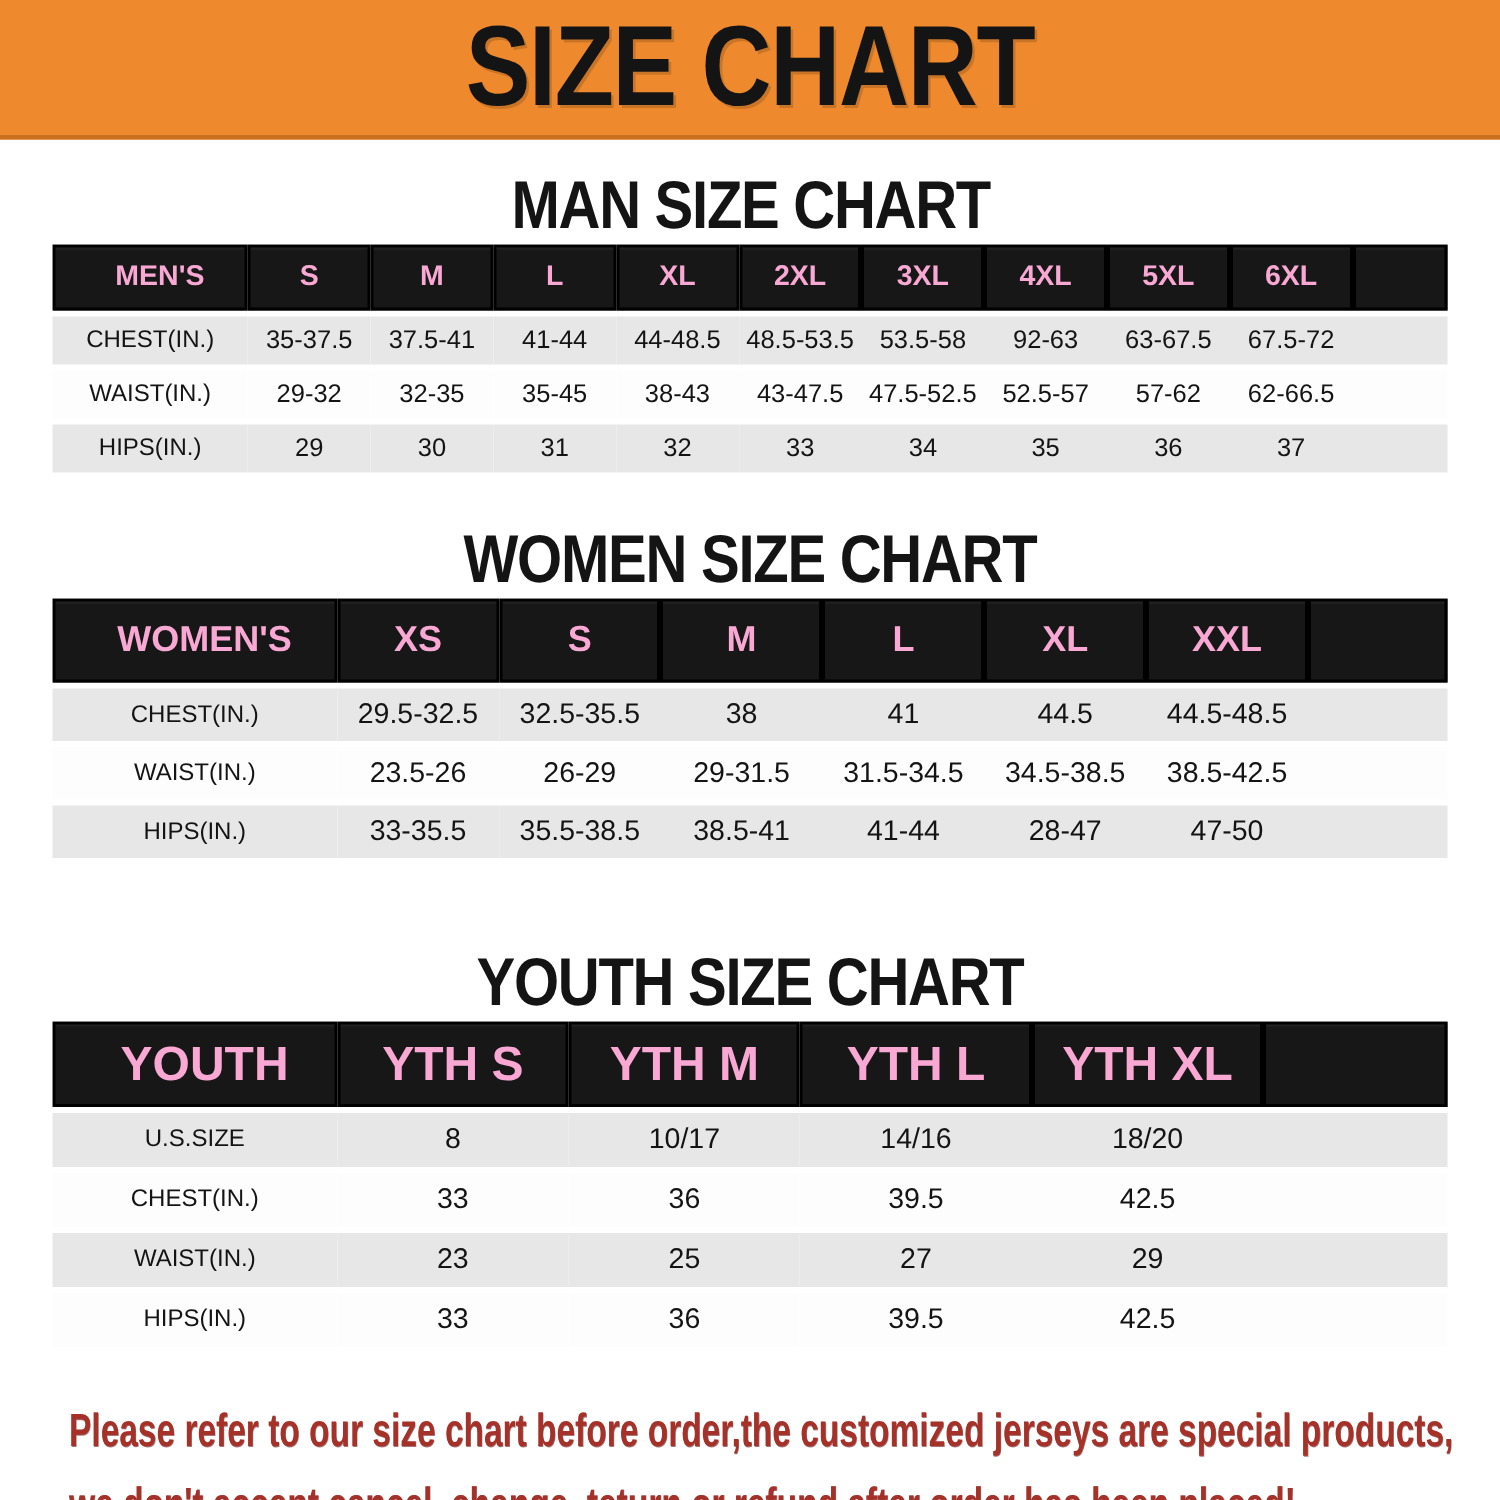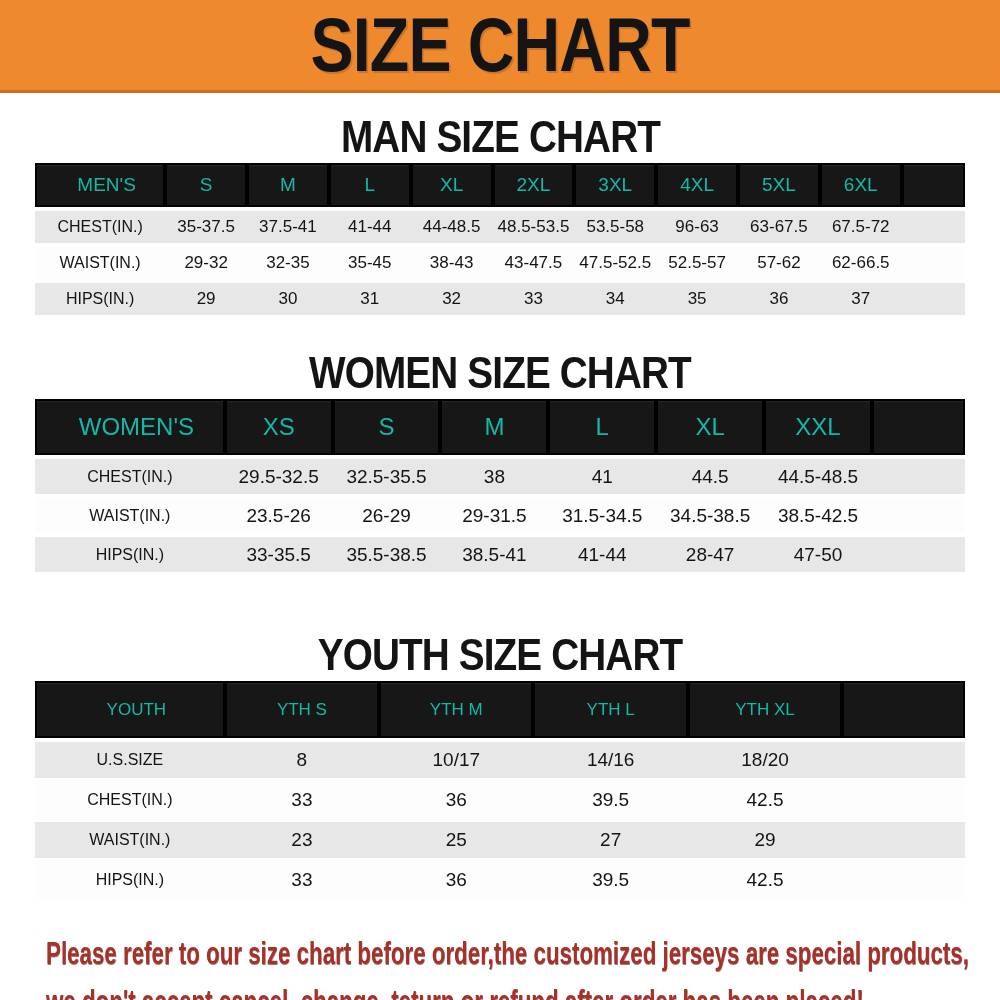--- a/index.html
+++ b/index.html
@@ -28,26 +28,26 @@
   .title-youth{margin-top:56px;}
   
   table.size-table{
     width:930px;margin:0 auto;border-collapse:separate;border-spacing:0 4px;
     table-layout:fixed;
   }
   .tbl-men{margin-top:18px;}
   .tbl-women{margin-top:20px;}
   .tbl-youth{margin-top:18px;}
   tr.head th{
-    background:#171717;color:#14b8a6;font-weight:normal;text-align:center;
+    background:#171717;color:#f9a8d4;font-weight:bold;text-align:center;
     box-shadow:inset 0 0 0 2px #000, inset 0 3px 2px rgba(255,255,255,0.08);
   }
   .tbl-men tr.head th{height:42px;font-size:19px;}
   .tbl-women tr.head th{height:54px;font-size:24px;text-align:center;}
-  .tbl-youth tr.head th{height:55px;font-size:17px;}
+  .tbl-youth tr.head th{height:55px;font-size:32px;}
   th.group-label{text-align:left;padding-left:14px;color:#ffffff;}
   .tbl-men th.group-label{font-size:27px;}
   .tbl-women th.group-label{font-size:30px;}
   .tbl-youth th.group-label{font-size:30px;}
   td{text-align:center;color:#141414;}
   .tbl-men td{height:30px;font-size:17px;}
   .tbl-women td{height:33px;font-size:19px;}
   .tbl-youth td{height:34px;font-size:19px;}
   tr.r-gray td{background:#e7e7e7;}
   tr.r-white td{background:#fdfdfd;}
@@ -101,21 +101,21 @@
     <th></th>
   </tr>
   <tr class="r-gray">
     <td class="row-label">CHEST(IN.)</td>
     <td>35-37.5</td>
     <td>37.5-41</td>
     <td>41-44</td>
     <td>44-48.5</td>
     <td>48.5-53.5</td>
     <td>53.5-58</td>
-    <td>96-63</td>
+    <td>92-63</td>
     <td>63-67.5</td>
     <td>67.5-72</td>
     <td></td>
   </tr>
   <tr class="r-white">
     <td class="row-label">WAIST(IN.)</td>
     <td>29-32</td>
     <td>32-35</td>
     <td>35-45</td>
     <td>38-43</td>

